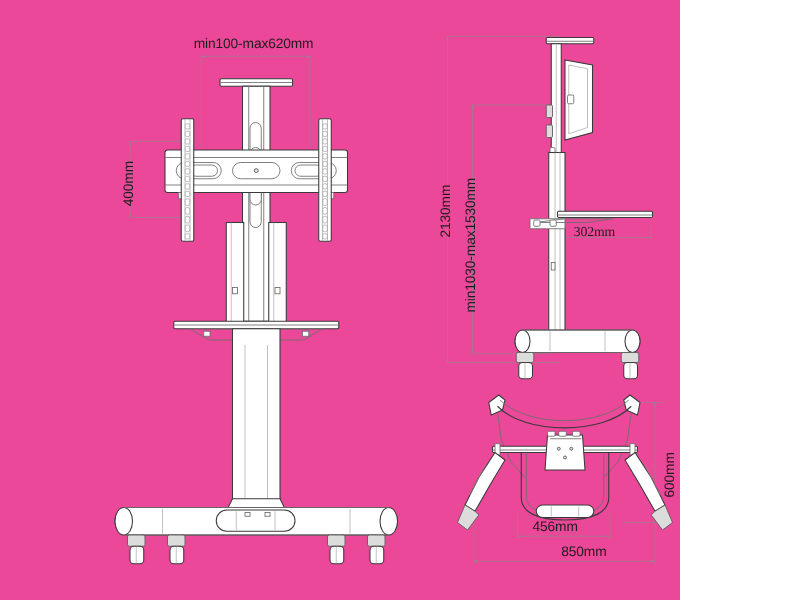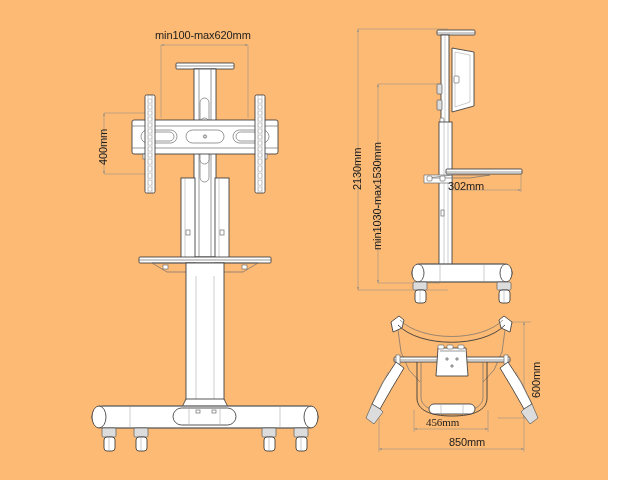--- a/index.html
+++ b/index.html
@@ -9,23 +9,23 @@
   }
   body {
     width: 640px;
     height: 480px;
     overflow: hidden;
     font-family: "Liberation Sans", sans-serif;
     color: #1a1a1a;
   }
   #sheet {
     position: relative;
-    width: 608px;
+    width: 544px;
     height: 480px;
-    background: #fdba74;
+    background: #ec4899;
   }
   #drawing {
     position: absolute;
     left: 0;
     top: 0;
     width: 640px;
     height: 480px;
   }
   .dim-label {
     position: absolute;
@@ -379,21 +379,21 @@
   </svg>
 
   <div class="dim-label" style="left:155px; top:30px;">min100-max620mm</div>
 
   <div class="dim-label vert" style="left:98px; top:165px;">400mm</div>
 
   <div class="dim-label vert" style="left:352px; top:190px;">2130mm</div>
 
   <div class="dim-label vert" style="left:372px; top:250px;">min1030-max1530mm</div>
 
-  <div class="dim-label" style="left:448px; top:181px;">302mm</div>
+  <div class="dim-label" style="left:459px; top:181px;font-family:Liberation Serif, serif;">302mm</div>
 
   <div class="dim-label vert" style="left:531px; top:398px;">600mm</div>
 
-  <div class="dim-label" style="left:426px; top:417px;font-family:Liberation Serif, serif;">456mm</div>
+  <div class="dim-label" style="left:426px; top:417px;">456mm</div>
 
   <div class="dim-label" style="left:449px; top:437px;">850mm</div>
 
 </div>
 
 </body></html>

